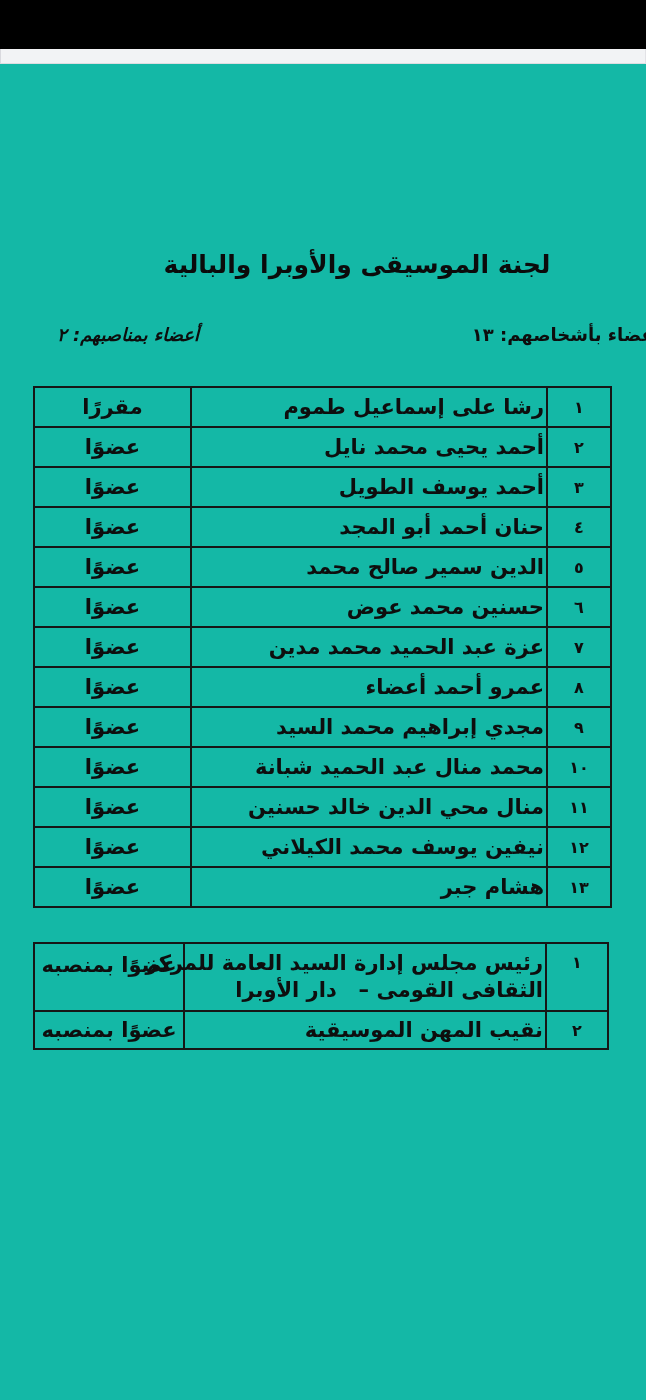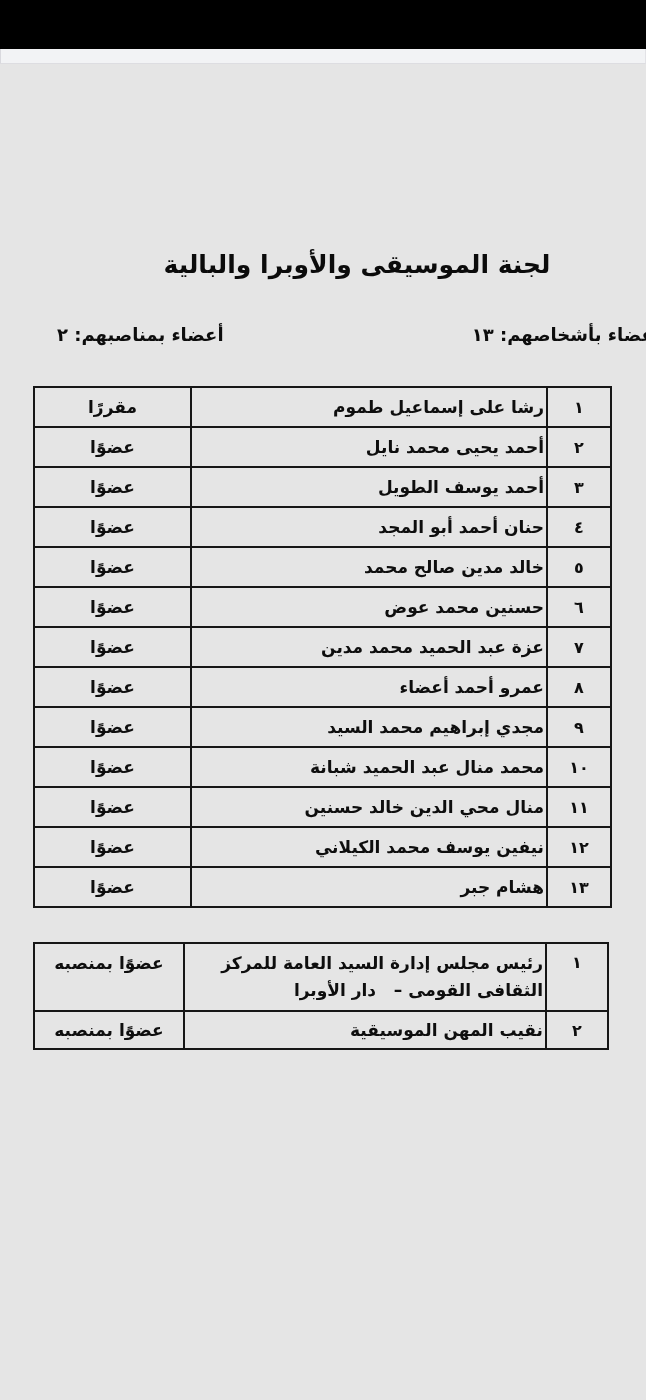--- a/index.html
+++ b/index.html
@@ -2,21 +2,21 @@
 <html lang="ar"><head>
 <meta charset="utf-8">
 <style>
   * { margin: 0; padding: 0; box-sizing: border-box; }
   html, body { background: #ffffff; }
   .page {
     position: relative;
     width: 646px;
     height: 1400px;
     margin: 0 auto;
-    background: #e5e5e5;
+    background: #14b8a6;
     overflow: hidden;
     font-family: "DejaVu Sans", sans-serif;
     font-weight: bold;
     color: #101010;
     direction: rtl;
   }
   .top-black-bar {
     position: absolute;
     left: 0; top: 0;
     width: 646px; height: 49px;
@@ -42,30 +42,30 @@
     white-space: nowrap;
   }
   .count-label {
     position: absolute;
     top: 324px;
     font-size: 18px;
     white-space: nowrap;
     color: #0d0d0d;
   }
   .count-right { right: -14px; }
-  .count-left  { left: 57px; }
+  .count-left  { left: 57px; font-style: italic; }
   table {
     position: absolute;
     border-collapse: collapse;
     table-layout: fixed;
     direction: rtl;
   }
   td {
     border: 2px solid #161616;
-    font-size: 17px;
+    font-size: 21px;
     font-weight: bold;
     color: #0e0e0e;
     vertical-align: middle;
   }
   .members-table { left: 33px; top: 386px; width: 577px; }
   .members-table tr { height: 40px; }
   .positions-table { left: 33px; top: 942px; width: 574px; }
   .positions-table tr.row-tall { height: 68px; }
   .positions-table tr.row-short { height: 38px; }
   .num-cell  { text-align: center; font-size: 16px; }
@@ -109,21 +109,21 @@
         <td class="name-cell">أحمد يوسف الطويل</td>
         <td class="role-cell">عضوًا</td>
       </tr>
       <tr>
         <td class="num-cell">٤</td>
         <td class="name-cell">حنان أحمد أبو المجد</td>
         <td class="role-cell">عضوًا</td>
       </tr>
       <tr>
         <td class="num-cell">٥</td>
-        <td class="name-cell">خالد مدين صالح محمد</td>
+        <td class="name-cell">الدين سمير صالح محمد</td>
         <td class="role-cell">عضوًا</td>
       </tr>
       <tr>
         <td class="num-cell">٦</td>
         <td class="name-cell">حسنين محمد عوض</td>
         <td class="role-cell">عضوًا</td>
       </tr>
       <tr>
         <td class="num-cell">٧</td>
         <td class="name-cell">عزة عبد الحميد محمد مدين</td>

